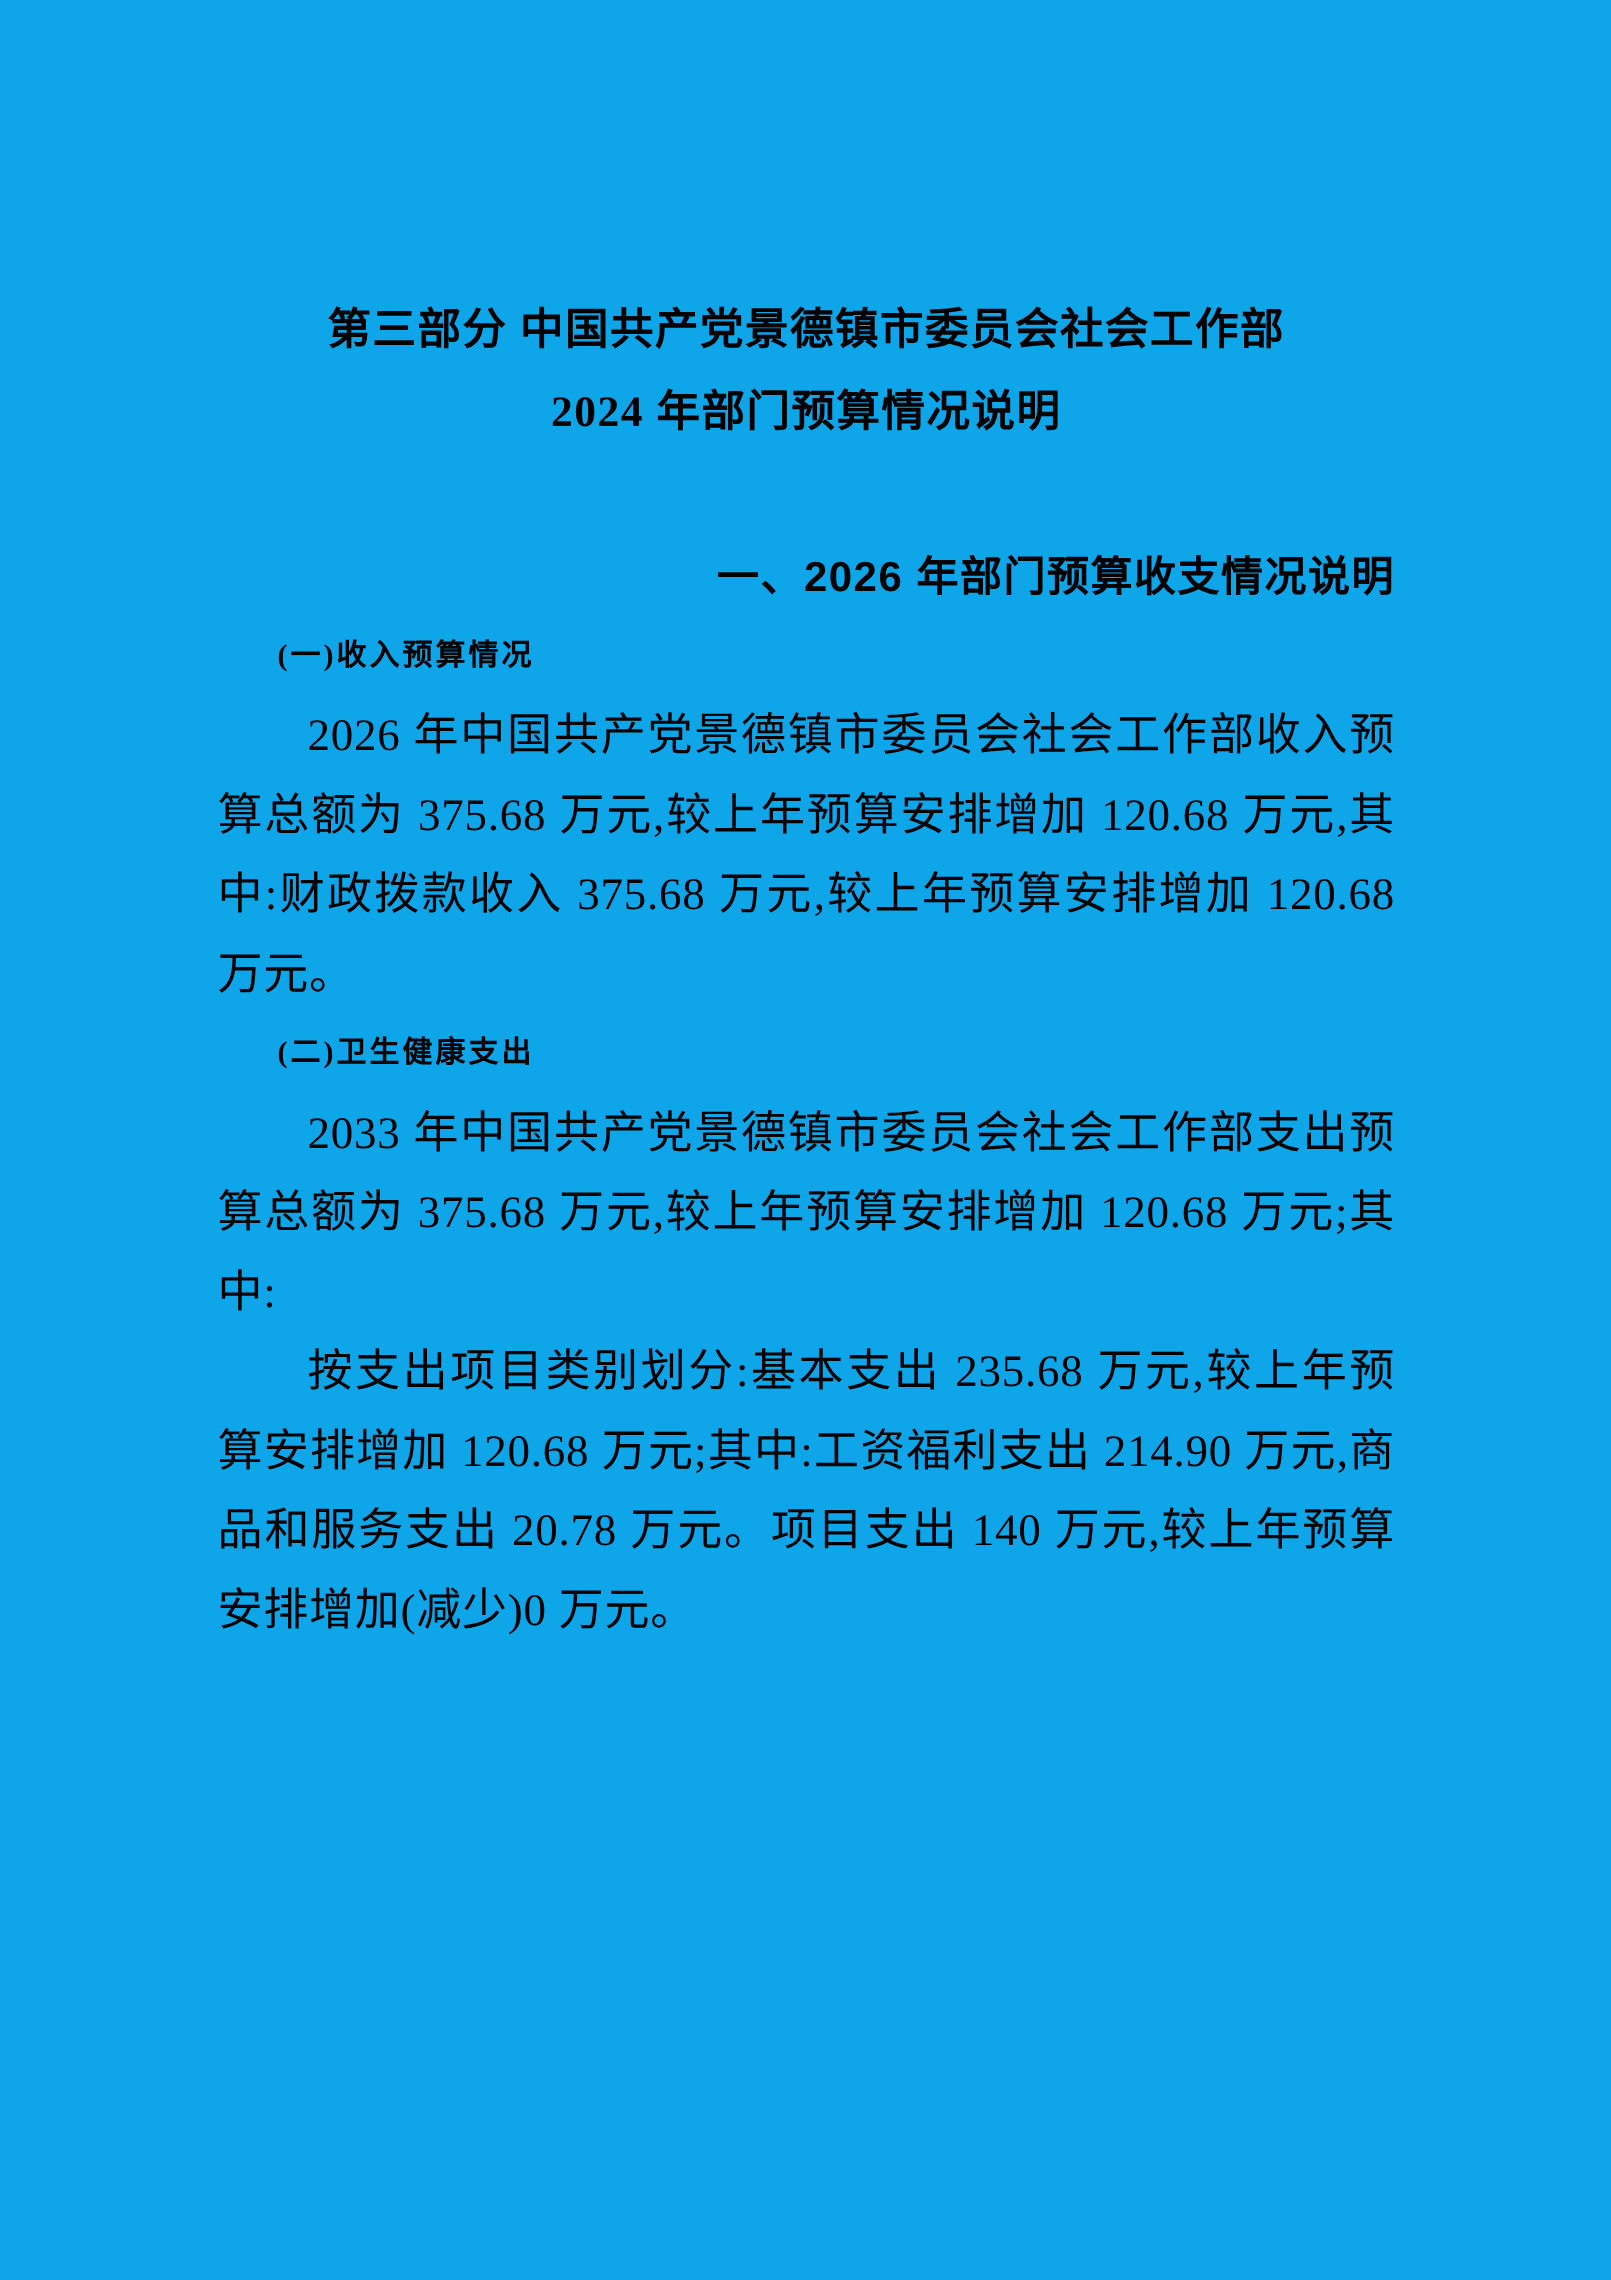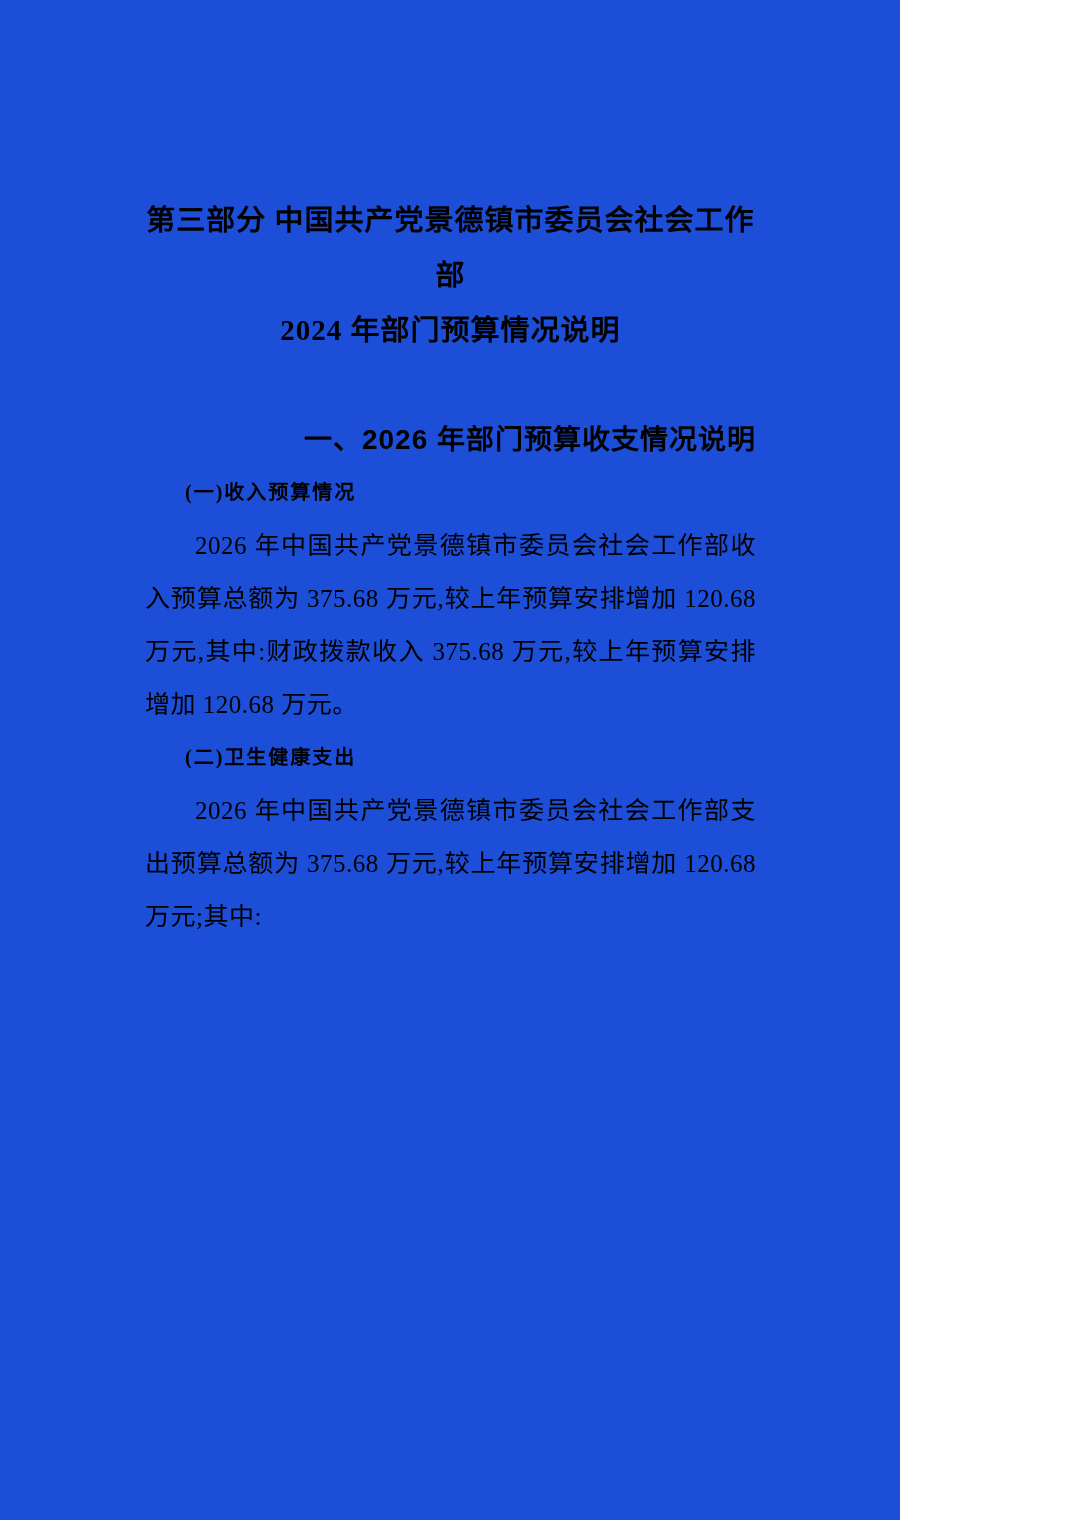--- a/index.html
+++ b/index.html
@@ -9,23 +9,23 @@
   }
   body {
     width: 1074px;
     height: 1520px;
     overflow: hidden;
     color: #000000;
     font-family: "Liberation Serif", serif;
   }
   .page {
     position: relative;
-    width: 900px;
+    width: 1074px;
     height: 1520px;
-    background: #1d4ed8;
+    background: #0ea5e9;
     box-sizing: border-box;
     padding: 193px 144px 0 145px;
   }
   .doc-title {
     margin: 0 0 55px 0;
     text-align: center;
     font-size: 29px;
     font-weight: bold;
     line-height: 55px;
     font-family: "Liberation Serif", serif;
@@ -48,21 +48,21 @@
     margin: 0;
     font-size: 20px;
     font-weight: bold;
     line-height: 53px;
     text-indent: 2em;
     font-family: "Liberation Serif", serif;
     letter-spacing: 2px;
   }
   .body-para {
     margin: 0;
-    font-size: 25px;
+    font-size: 30px;
     line-height: 53px;
     text-indent: 2em;
     text-align: justify;
     font-family: "Liberation Serif", serif;
     letter-spacing: 0.5px;
   }
   .body-para.spaced-top {
     margin-top: 12px;
   }
 </style>
@@ -77,17 +77,18 @@
   </h1>
 
   <h2 class="h-level1">一、2026 年部门预算收支情况说明</h2>
 
   <h3 class="h-level2">(一)收入预算情况</h3>
 
   <p class="body-para">2026 年中国共产党景德镇市委员会社会工作部收入预算总额为 375.68 万元,较上年预算安排增加 120.68 万元,其中:财政拨款收入 375.68 万元,较上年预算安排增加 120.68 万元。</p>
 
   <h3 class="h-level2">(二)卫生健康支出</h3>
 
-  <p class="body-para">2026 年中国共产党景德镇市委员会社会工作部支出预算总额为 375.68 万元,较上年预算安排增加 120.68 万元;其中:</p>
+  <p class="body-para">2033 年中国共产党景德镇市委员会社会工作部支出预算总额为 375.68 万元,较上年预算安排增加 120.68 万元;其中:</p>
 
+  <p class="body-para">按支出项目类别划分:基本支出 235.68 万元,较上年预算安排增加 120.68 万元;其中:工资福利支出 214.90 万元,商品和服务支出 20.78 万元。项目支出 140 万元,较上年预算安排增加(减少)0 万元。</p>
 
 
 </div>
 
 </body></html>

